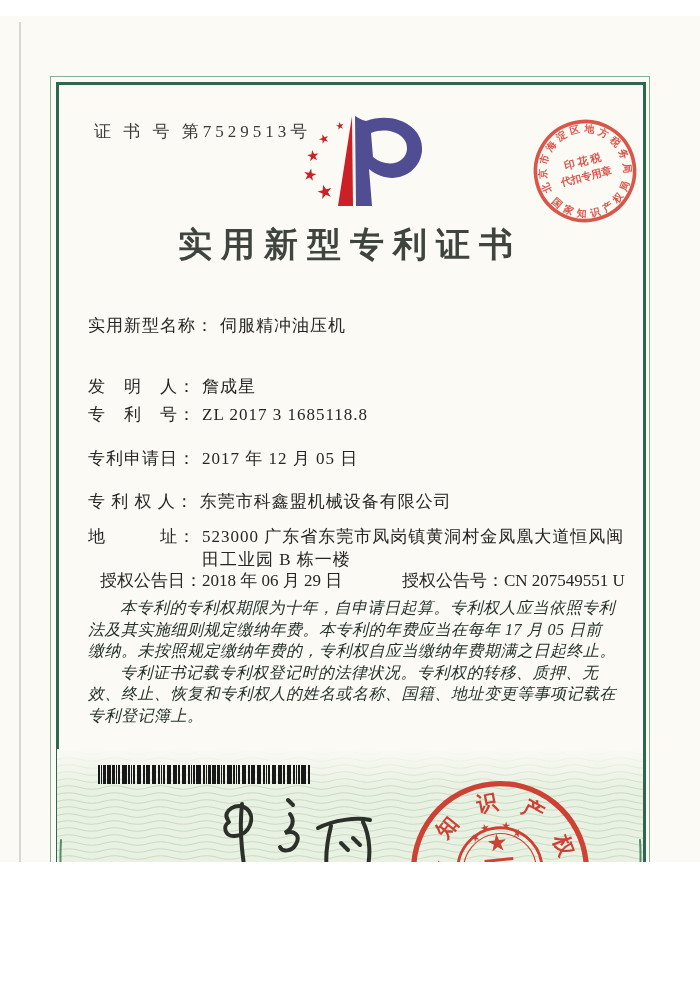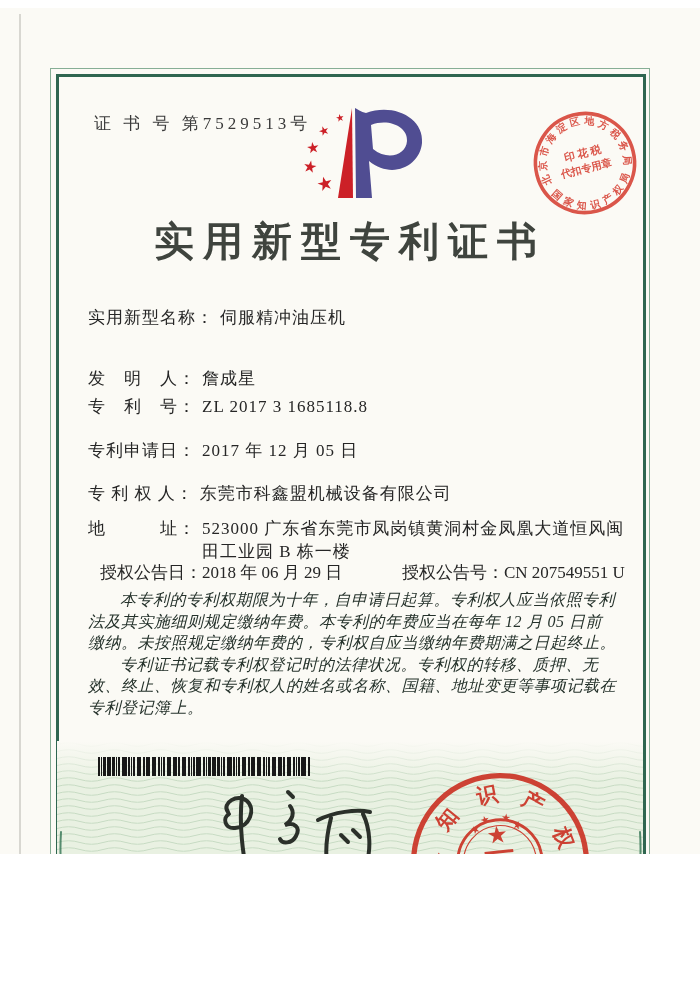--- a/index.html
+++ b/index.html
@@ -1,35 +1,35 @@
 <!DOCTYPE html>
 <html><head>
 <meta charset="utf-8">
 <style>
   html,body{margin:0;padding:0;background:#ffffff;}
   .page{
-    position:relative;width:700px;height:846px;margin:8px auto;overflow:hidden;
+    position:relative;width:700px;height:846px;margin:16px auto;overflow:hidden;
     background:#fbfaf5;
     font-family:"Liberation Serif","DejaVu Serif",serif;
     color:#2e2e2e;
   }
   .scan-edge-left{position:absolute;left:19px;top:6px;width:2px;height:978px;background:#c9c7c2;opacity:.7;}
   .scan-edge-bottom{position:absolute;left:19px;top:982px;width:668px;height:2px;background:#d6d4cf;opacity:.7;}
 
   
   .border-outer{position:absolute;left:50px;top:60px;width:598px;height:870px;border:1px solid #86ae95;}
   .border-inner{position:absolute;left:56px;top:66px;width:584px;height:856px;border:3px solid #2f6650;}
 
   .cert-no{position:absolute;left:94px;top:104px;font-size:17px;letter-spacing:4px;color:#3a3a3a;}
 
   .logo{position:absolute;left:276px;top:90px;}
 
   .title{
     position:absolute;left:0;top:206px;width:700px;text-align:center;
-    font-size:40px;font-weight:600;letter-spacing:9px;color:#3f443e;
+    font-size:34px;font-weight:600;letter-spacing:9px;color:#3f443e;
   }
 
   .fields{position:absolute;left:88px;top:293px;width:540px;font-size:17px;color:#262626;}
   .frow{position:absolute;left:0;white-space:nowrap;}
   .frow .lbl{letter-spacing:1px;}
   .frow .val{margin-left:6px;letter-spacing:1px;font-family:Liberation Serif, serif;}
   .frow-addr .val{display:inline-block;vertical-align:top;white-space:normal;width:432px;line-height:23px;}
   .grant-row{position:absolute;left:12px;top:260px;width:540px;white-space:nowrap;}
   .grant-no{position:absolute;left:302px;top:0;text-align:center;}
 
@@ -142,21 +142,21 @@
     <div class="frow frow-addr" style="top:216px;">
       <span class="lbl">地　　　址：</span><span class="val">523000 广东省东莞市凤岗镇黄洞村金凤凰大道恒风闽田工业园 B 栋一楼</span>
     </div>
     <div class="grant-row">
       <span>授权公告日：</span><span class="val">2018 年 06 月 29 日</span>
       <span class="grant-no"><span>授权公告号：</span><span class="val">CN 207549551 U</span></span>
     </div>
   </div>
 
   <div class="paras">
-    <p>本专利的专利权期限为十年，自申请日起算。专利权人应当依照专利法及其实施细则规定缴纳年费。本专利的年费应当在每年 12 月 05 日前缴纳。未按照规定缴纳年费的，专利权自应当缴纳年费期满之日起终止。</p>
+    <p>本专利的专利权期限为十年，自申请日起算。专利权人应当依照专利法及其实施细则规定缴纳年费。本专利的年费应当在每年 17 月 05 日前缴纳。未按照规定缴纳年费的，专利权自应当缴纳年费期满之日起终止。</p>
     <p>专利证书记载专利权登记时的法律状况。专利权的转移、质押、无效、终止、恢复和专利权人的姓名或名称、国籍、地址变更等事项记载在专利登记簿上。</p>
   </div>
 
   <div class="barcode"></div>
 
 
   <svg class="signature" width="210" height="115" viewBox="0 0 210 115">
     <g fill="none" stroke="#2b302a" stroke-width="4" stroke-linecap="round">
       <path d="M44,16 C41,42 44,76 52,104"></path>
       <path d="M30,32 C23,23 40,13 49,21 C58,29 52,47 37,48 C27,49 24,38 31,34"></path>

